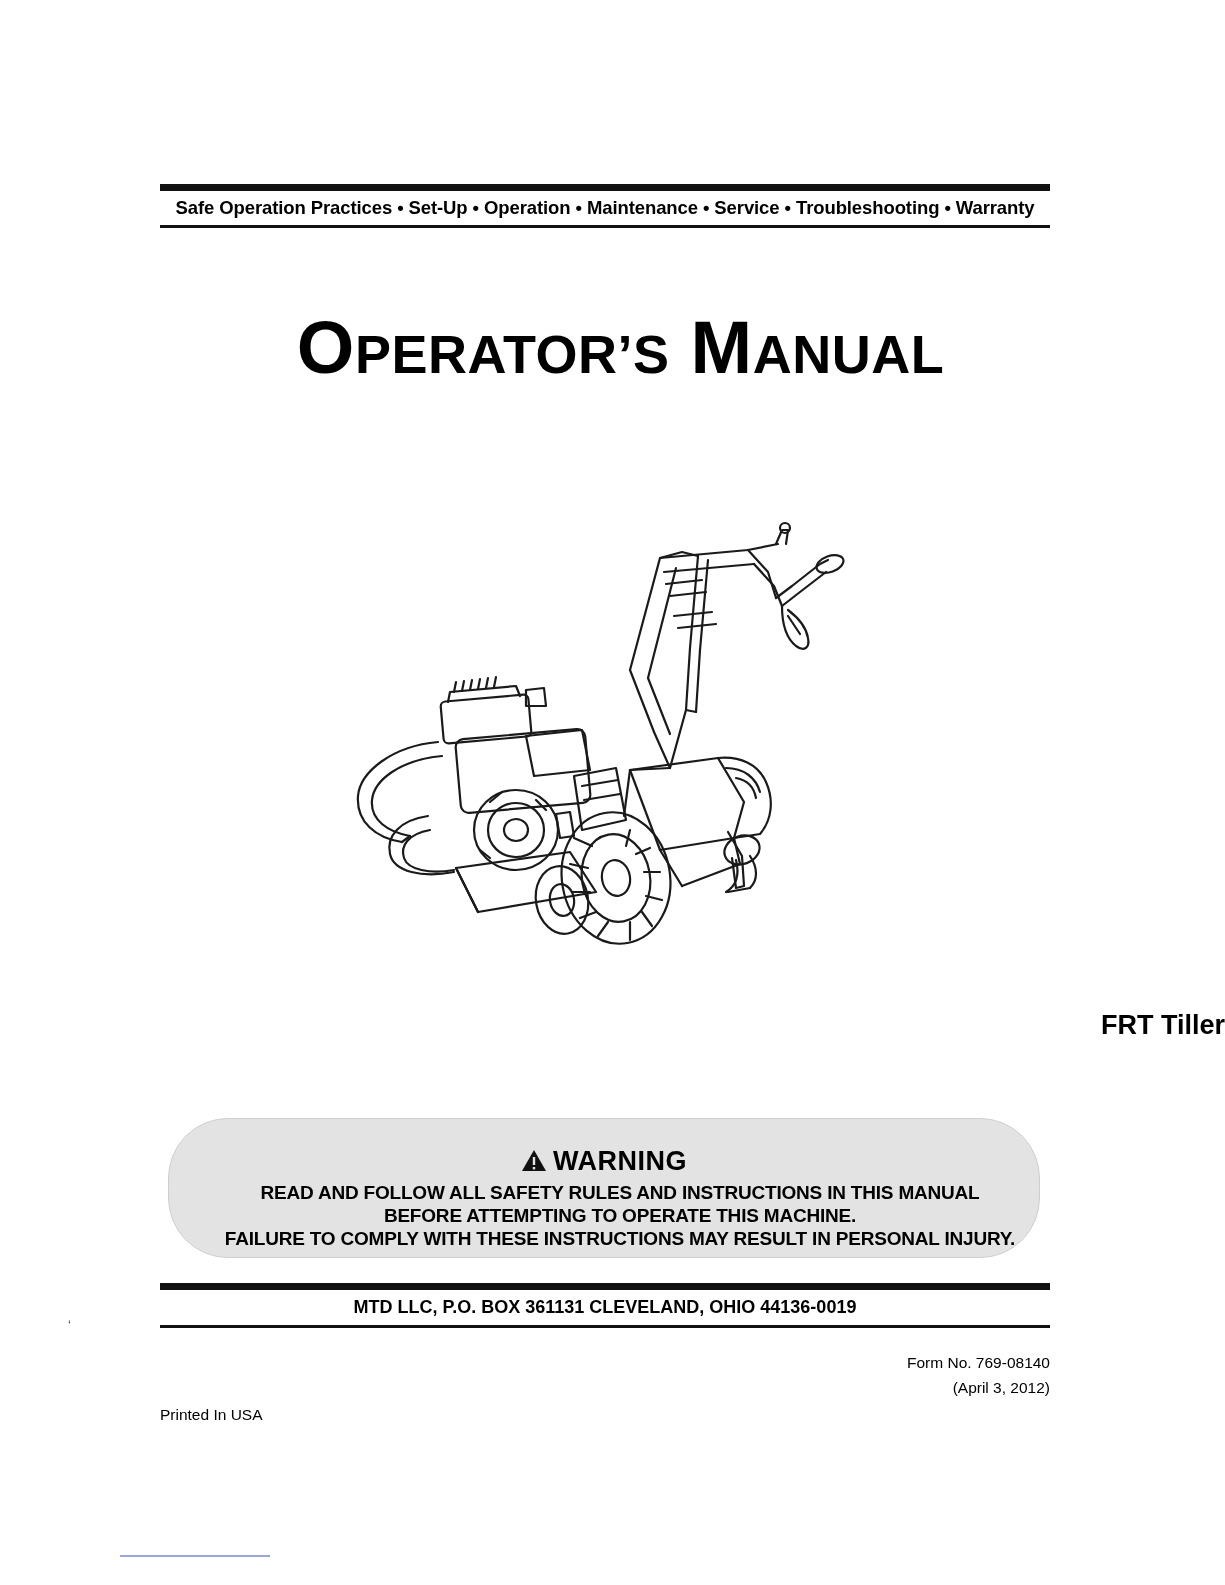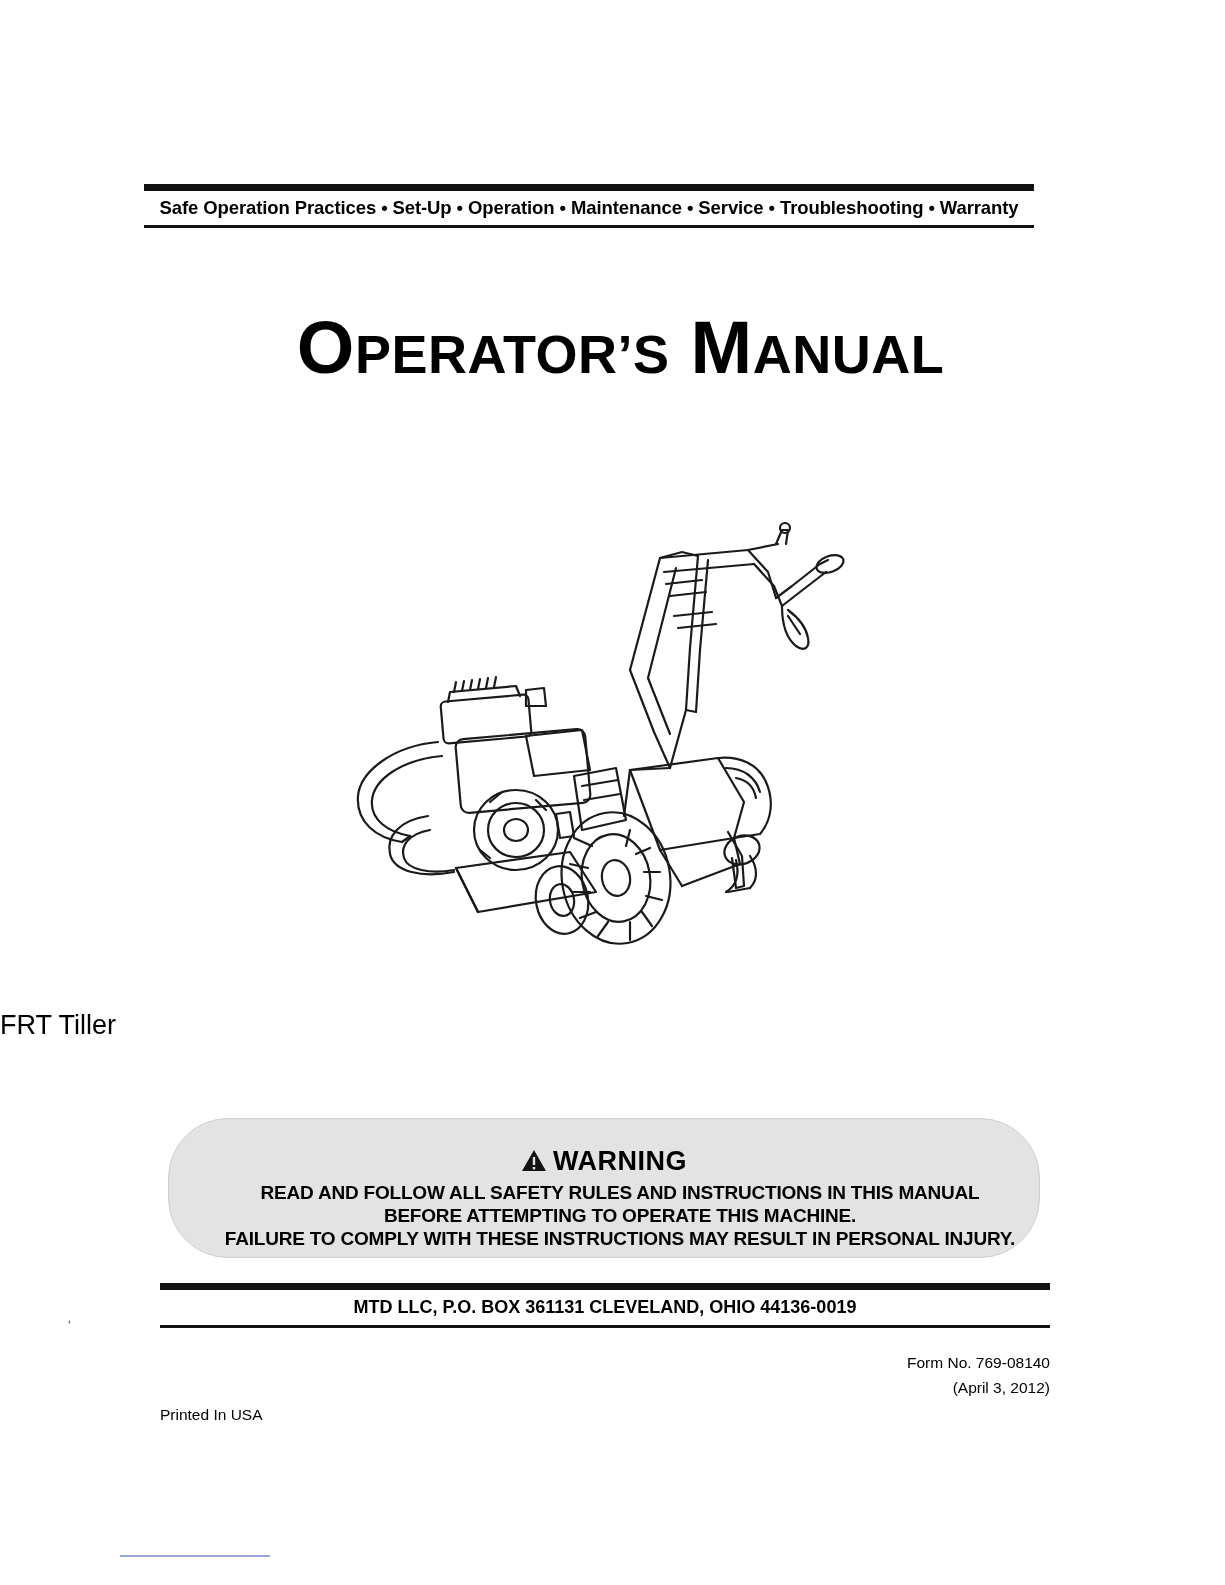--- a/index.html
+++ b/index.html
@@ -19,21 +19,21 @@
     position: absolute;
     left: 0; top: 0;
     width: 1225px;
     height: 1585px;
     background: #fff;
   }
 
   
   .banner {
     position: absolute;
-    left: 144px;
+    left: 160px;
     top: 184px;
     width: 890px;
   }
   .rule-thick {
     height: 7px;
     background: #111;
     width: 100%;
   }
   .rule-thin {
     height: 3px;
@@ -73,23 +73,23 @@
     width: 560px;
     height: 460px;
   }
 
   
   .model {
     position: absolute;
     left: 0;
     top: 1010px;
     width: 1225px;
-    text-align: left;
+    text-align: right;
     font-size: 27px;
-    font-weight: normal;
+    font-weight: bold;
   }
 
   
   .warning-box {
     position: absolute;
     left: 168px;
     top: 1118px;
     width: 872px;
     height: 140px;
     border-radius: 60px;

